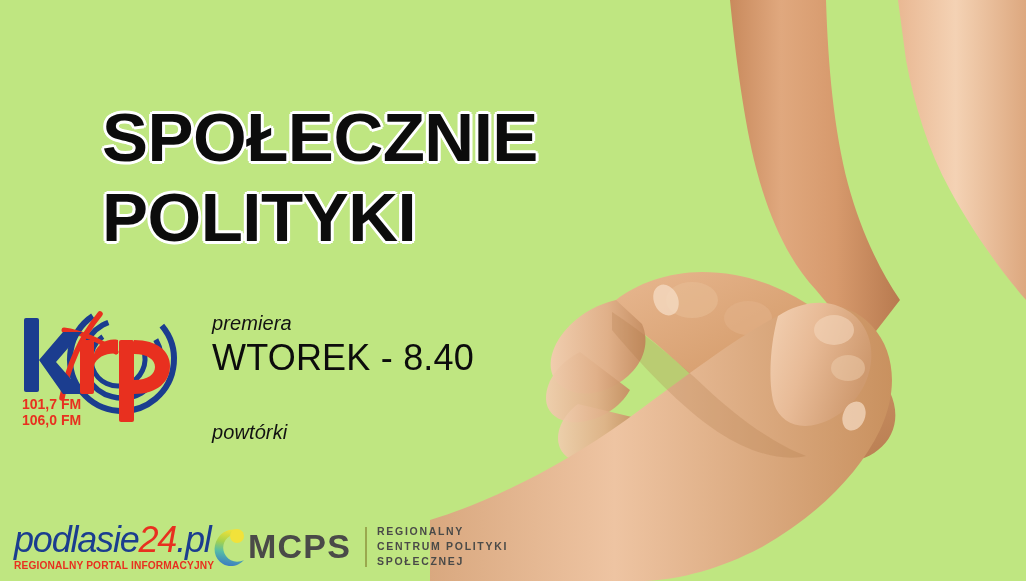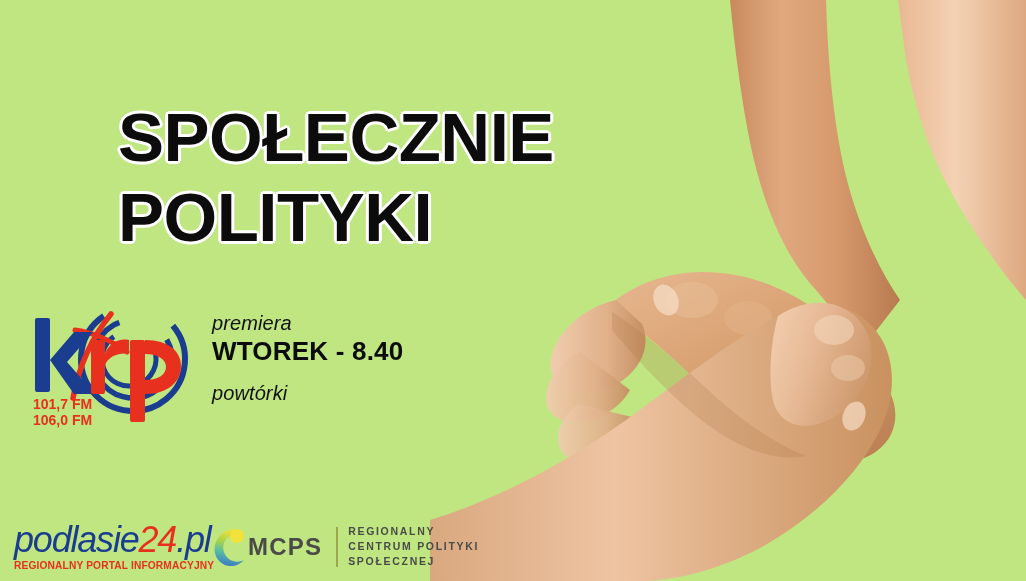--- a/index.html
+++ b/index.html
@@ -15,21 +15,21 @@
 
   
   .photo{
     position:absolute;left:430px;top:0;width:596px;height:581px;
     overflow:hidden;
   }
   .photo svg{display:block;width:596px;height:581px;}
 
   
   .headline{
-    position:absolute;left:118px;top:104px;
+    position:absolute;left:102px;top:104px;
     z-index:5;
   }
   .headline .line{
     display:block;
     font-family:"Liberation Sans", sans-serif;
     font-weight:bold;
     font-size:69px;
     line-height:0.99;
     letter-spacing:-0.5px;
     color:#0c0c0c;
@@ -39,40 +39,40 @@
       -2px  2px 0 #ffffff, 2px  2px 0 #ffffff,
       -3px  0   0 #ffffff, 3px  0   0 #ffffff,
        0   -3px 0 #ffffff, 0    3px 0 #ffffff;
   }
   .headline .line2{margin-top:12px;}
 
   
   .schedule{
     position:absolute;left:212px;top:311px;z-index:5;
   }
-  .sched-block + .sched-block{margin-top:14px;}
+  .sched-block + .sched-block{margin-top:41px;}
   .sched-label{
     font-style:italic;
     font-size:20px;
     color:#121212;
     line-height:1.25;
     letter-spacing:0.1px;
   }
   .sched-value{
-    font-weight:bold;
-    font-size:26px;
+    font-weight:normal;
+    font-size:36px;
     color:#0c0c0c;
     line-height:1.2;
     white-space:nowrap;
     letter-spacing:0.2px;
   }
 
   
   .krp{
-    position:absolute;left:29px;top:302px;width:170px;height:128px;z-index:5;
+    position:absolute;left:18px;top:302px;width:170px;height:128px;z-index:5;
   }
   .krp svg{display:block;}
 
   
   .footer{
     position:absolute;left:0;top:512px;height:69px;width:470px;z-index:6;
     display:flex;align-items:center;
   }
   .podlasie{
     position:relative;margin-left:14px;width:190px;
@@ -92,21 +92,21 @@
     white-space:nowrap;
     transform:scaleX(0.97);
     transform-origin:left center;
   }
   .mcps{
     display:flex;align-items:center;margin-left:6px;
   }
   .mcps-mark{width:44px;height:44px;flex:none;}
   .mcps-mark svg{display:block;}
   .mcps-abbr{
-    font-size:24px;font-weight:bold;color:#4a4a48;
+    font-size:34px;font-weight:bold;color:#4a4a48;
     letter-spacing:1.2px;margin-left:-6px;
   }
   .mcps-divider{
     width:2px;height:40px;background:#9aa84e;margin:0 10px 0 14px;flex:none;
   }
   .mcps-name{
     font-size:10.5px;font-weight:bold;color:#4a4a48;
     letter-spacing:1.7px;line-height:1.42;white-space:nowrap;
   }
 </style>

